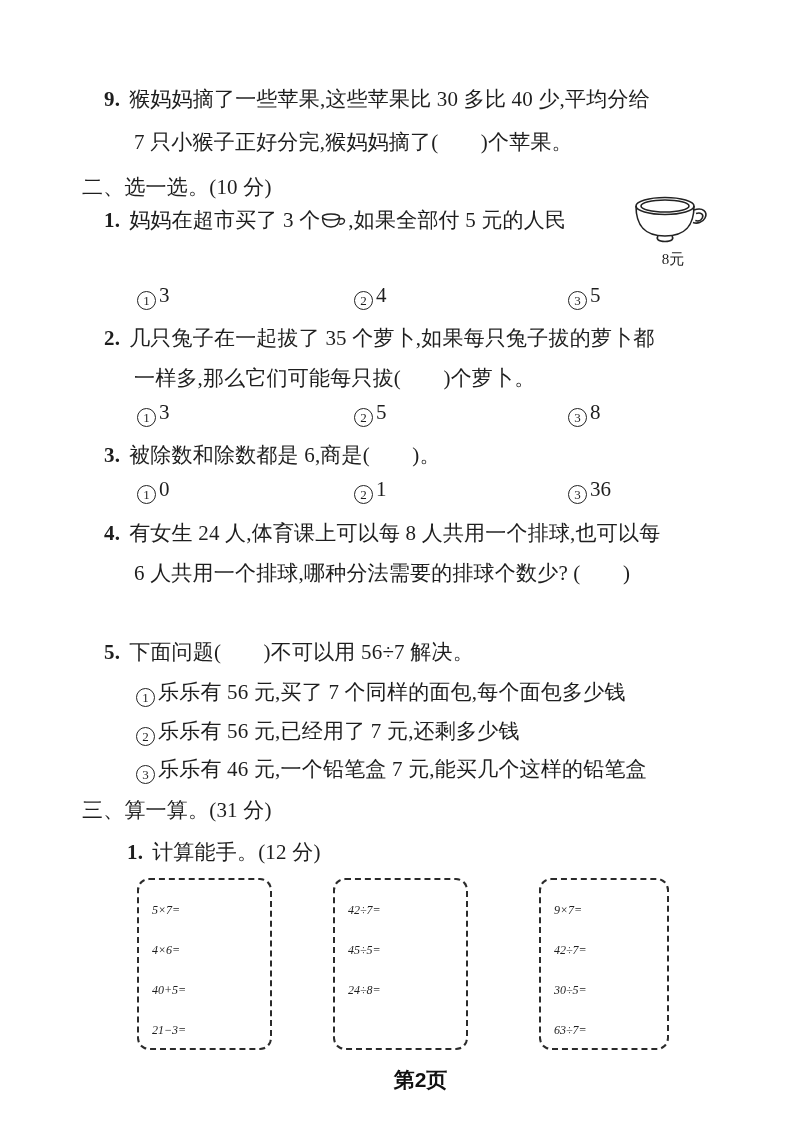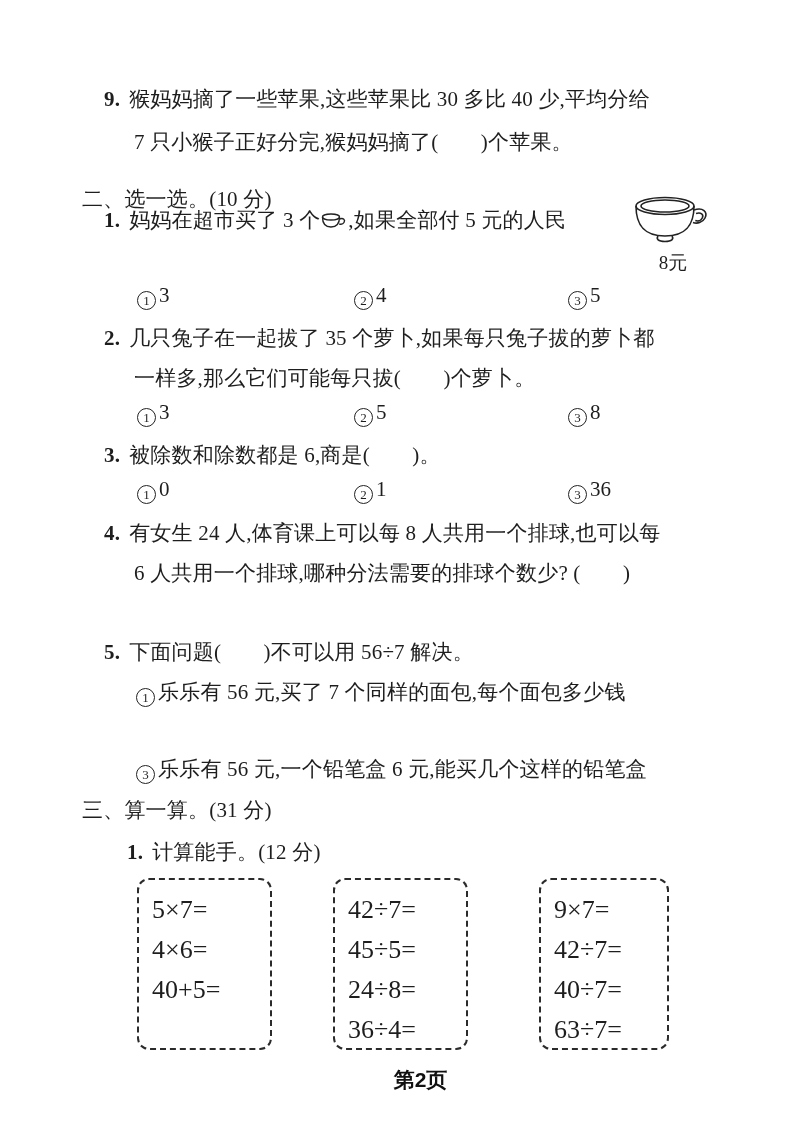--- a/index.html
+++ b/index.html
@@ -35,43 +35,44 @@
   .calc-box{
     position:absolute;
     top:878px;
     width:135px;height:172px;
     border:2px dashed #2b2b2b;
     border-radius:12px;
     box-sizing:border-box;
     padding:10px 0 0 13px;
   }
   .eq{
-    font-size:26px;
+    font-size:12px;
     line-height:40px;
     white-space:pre;
+    font-style:italic;
   }
   .cup-inline{vertical-align:-3px;margin:0 1px;}
   .cup-figure{position:absolute;left:633px;top:196px;width:80px;text-align:center;}
-  .cup-price{font-size:19px;margin-top:-2px;}
+  .cup-price{font-size:15px;margin-top:-2px;}
   .footer{
     position:absolute;top:1066px;left:0;width:100%;
     text-align:center;
     font-family:"Liberation Sans","DejaVu Sans",sans-serif;
     font-weight:600;font-size:21px;color:#111;
   }
 </style>
 </head>
 <body>
 
 <div class="page">
 
   <div class="line" style="top:84px;left:104px"><span class="qnum">9.</span><span>猴妈妈摘了一些苹果,这些苹果比 30 多比 40 少,平均分给</span></div>
   <div class="line" style="top:127px;left:134px"><span>7 只小猴子正好分完,猴妈妈摘了(  )个苹果。</span></div>
 
-  <div class="line heading" style="top:184px;left:82px"><span>二、选一选。(10 分)</span></div>
+  <div class="line heading" style="top:172px;left:82px"><span>二、选一选。(10 分)</span></div>
 
   <div class="line" style="top:205px;left:104px"><span class="qnum">1.</span><span>妈妈在超市买了 3 个</span><svg class="cup-inline" width="26" height="17" viewBox="0 0 26 17">
         <g fill="none" stroke="#222" stroke-width="1.4">
           <ellipse cx="10" cy="4" rx="8.5" ry="3"></ellipse>
           <path d="M1.5,4 C1.5,11 4,14 10,14 C16,14 18.5,11 18.5,4"></path>
           <path d="M18.5,6 c4,-1.5 6,1 4.5,3.5 c-1,1.8 -3,2 -4.8,1.5"></path>
         </g>
       </svg><span>,如果全部付 5 元的人民</span></div>
 
   <div class="cup-figure">
@@ -107,38 +108,39 @@
     <span class="opt" style="left:137px"><span class="circle">1</span><span>0</span></span>
     <span class="opt" style="left:354px"><span class="circle">2</span><span>1</span></span>
     <span class="opt" style="left:568px"><span class="circle">3</span><span>36</span></span>
   </div>
 
   <div class="line" style="top:518px;left:104px"><span class="qnum">4.</span><span>有女生 24 人,体育课上可以每 8 人共用一个排球,也可以每</span></div>
   <div class="line" style="top:558px;left:134px"><span>6 人共用一个排球,哪种分法需要的排球个数少? (  )</span></div>
 
   <div class="line" style="top:637px;left:104px"><span class="qnum">5.</span><span>下面问题(  )不可以用 56÷7 解决。</span></div>
   <div class="line" style="top:677px;left:136px"><span class="circle">1</span><span>乐乐有 56 元,买了 7 个同样的面包,每个面包多少钱</span></div>
-  <div class="line" style="top:754px;left:136px"><span class="circle">3</span><span>乐乐有 56 元,一个铅笔盒 6 元,能买几个这样的铅笔盒</span></div>
+  <div class="line" style="top:716px;left:136px"><span class="circle">2</span><span>乐乐有 56 元,已经用了 7 元,还剩多少钱</span></div>
+  <div class="line" style="top:754px;left:136px"><span class="circle">3</span><span>乐乐有 46 元,一个铅笔盒 7 元,能买几个这样的铅笔盒</span></div>
 
   <div class="line heading" style="top:795px;left:82px"><span>三、算一算。(31 分)</span></div>
   <div class="line" style="top:837px;left:127px"><span class="qnum">1.</span><span>计算能手。(12 分)</span></div>
 
   <div class="calc-box" style="left:137px">
     <div class="eq">5×7=</div>
     <div class="eq">4×6=</div>
     <div class="eq">40+5=</div>
+    <div class="eq">21−3=</div>
   </div>
   <div class="calc-box" style="left:333px">
     <div class="eq">42÷7=</div>
     <div class="eq">45÷5=</div>
     <div class="eq">24÷8=</div>
-    <div class="eq">36÷4=</div>
   </div>
   <div class="calc-box" style="left:539px;width:130px">
     <div class="eq">9×7=</div>
     <div class="eq">42÷7=</div>
-    <div class="eq">40÷7=</div>
+    <div class="eq">30÷5=</div>
     <div class="eq">63÷7=</div>
   </div>
 
   <div class="footer">第2页</div>
 
 </div>
 
 </body></html>

